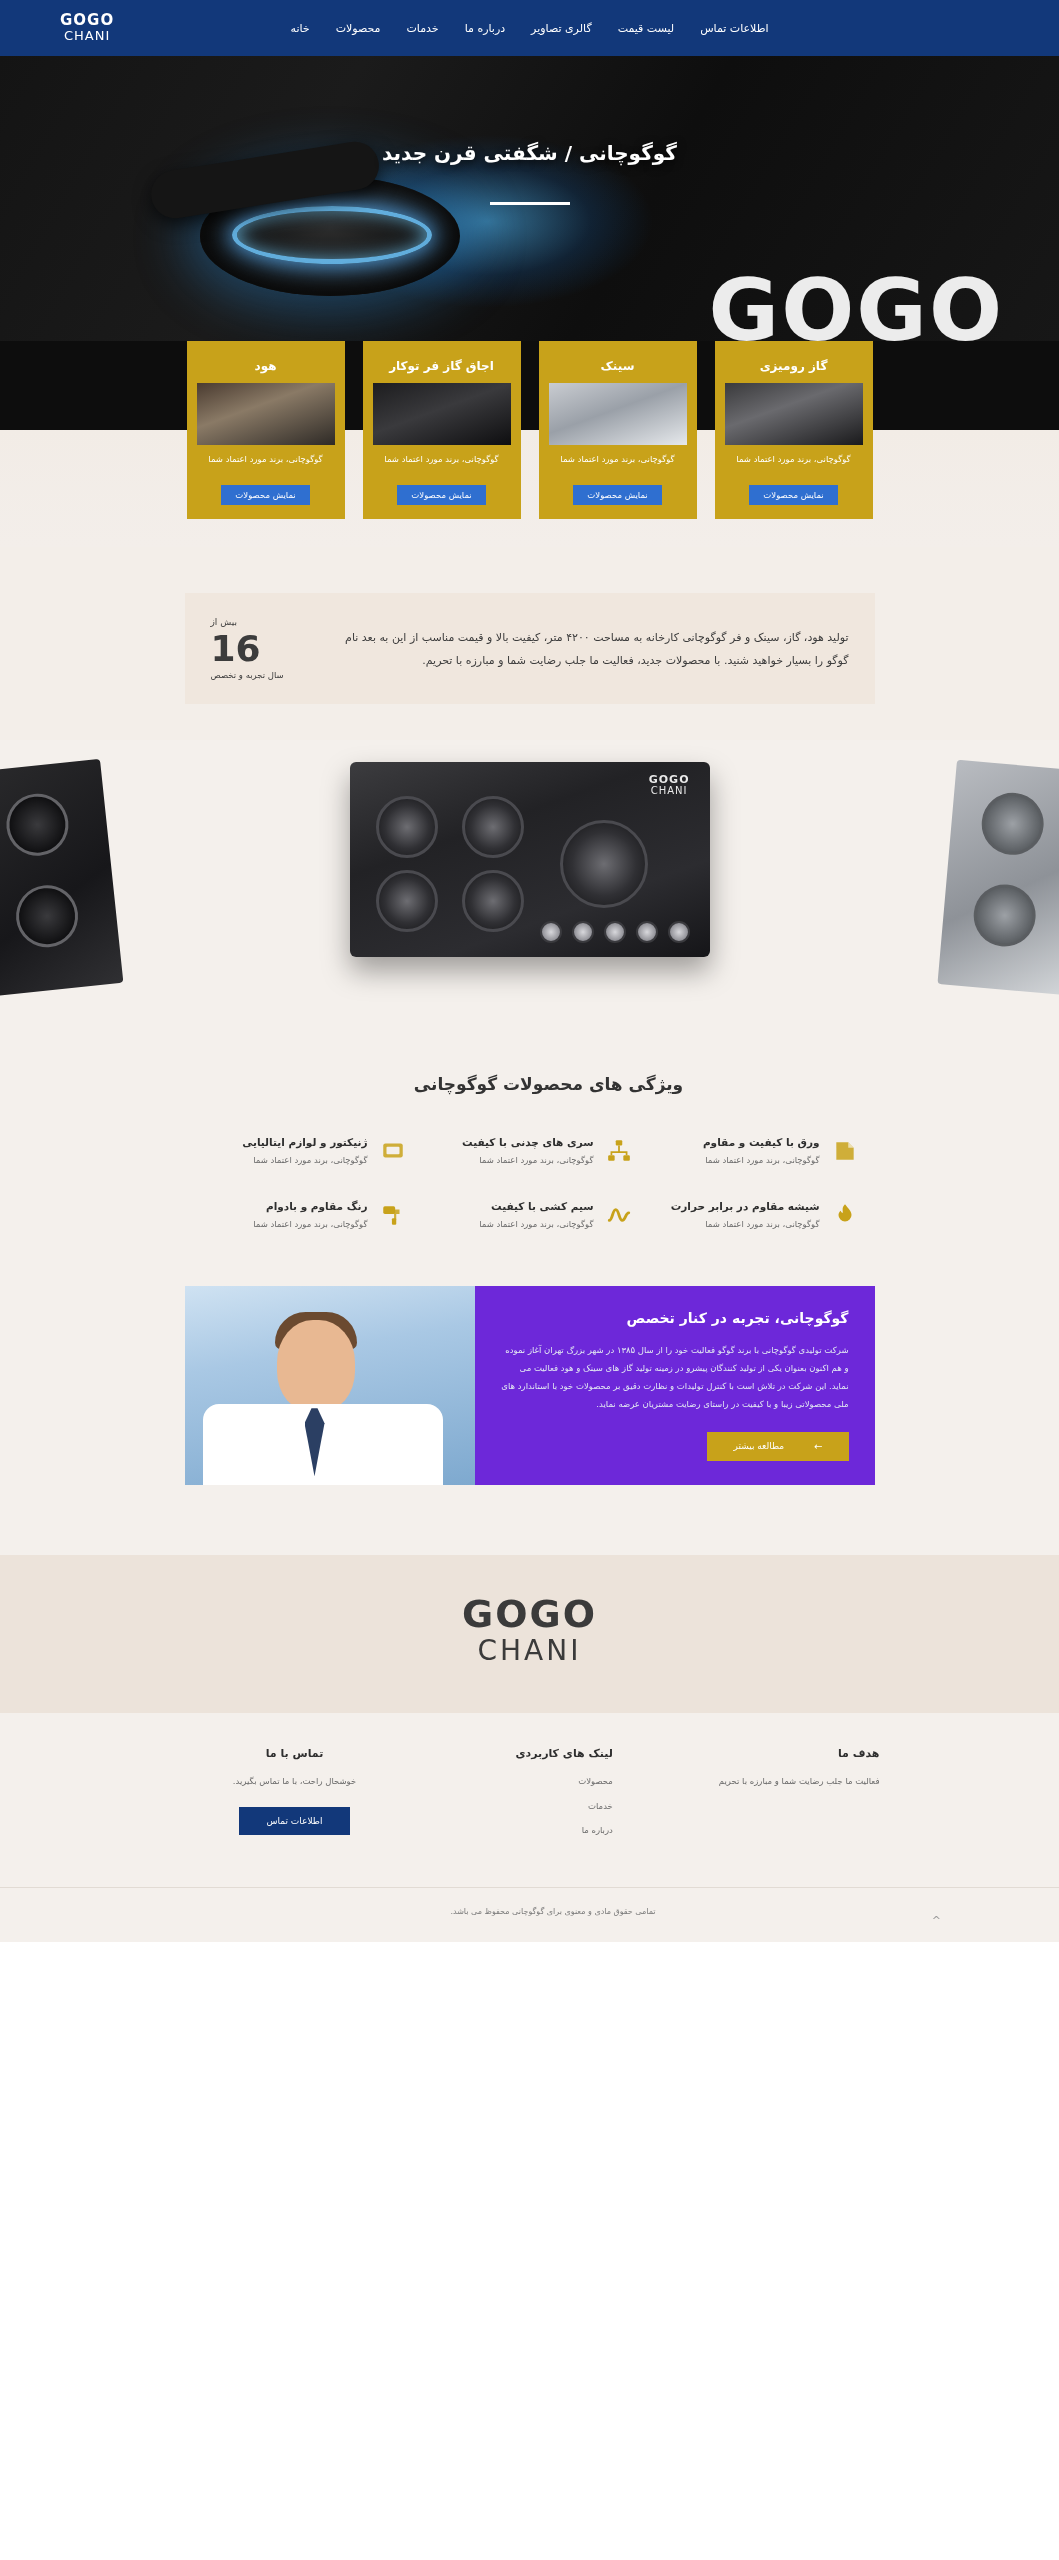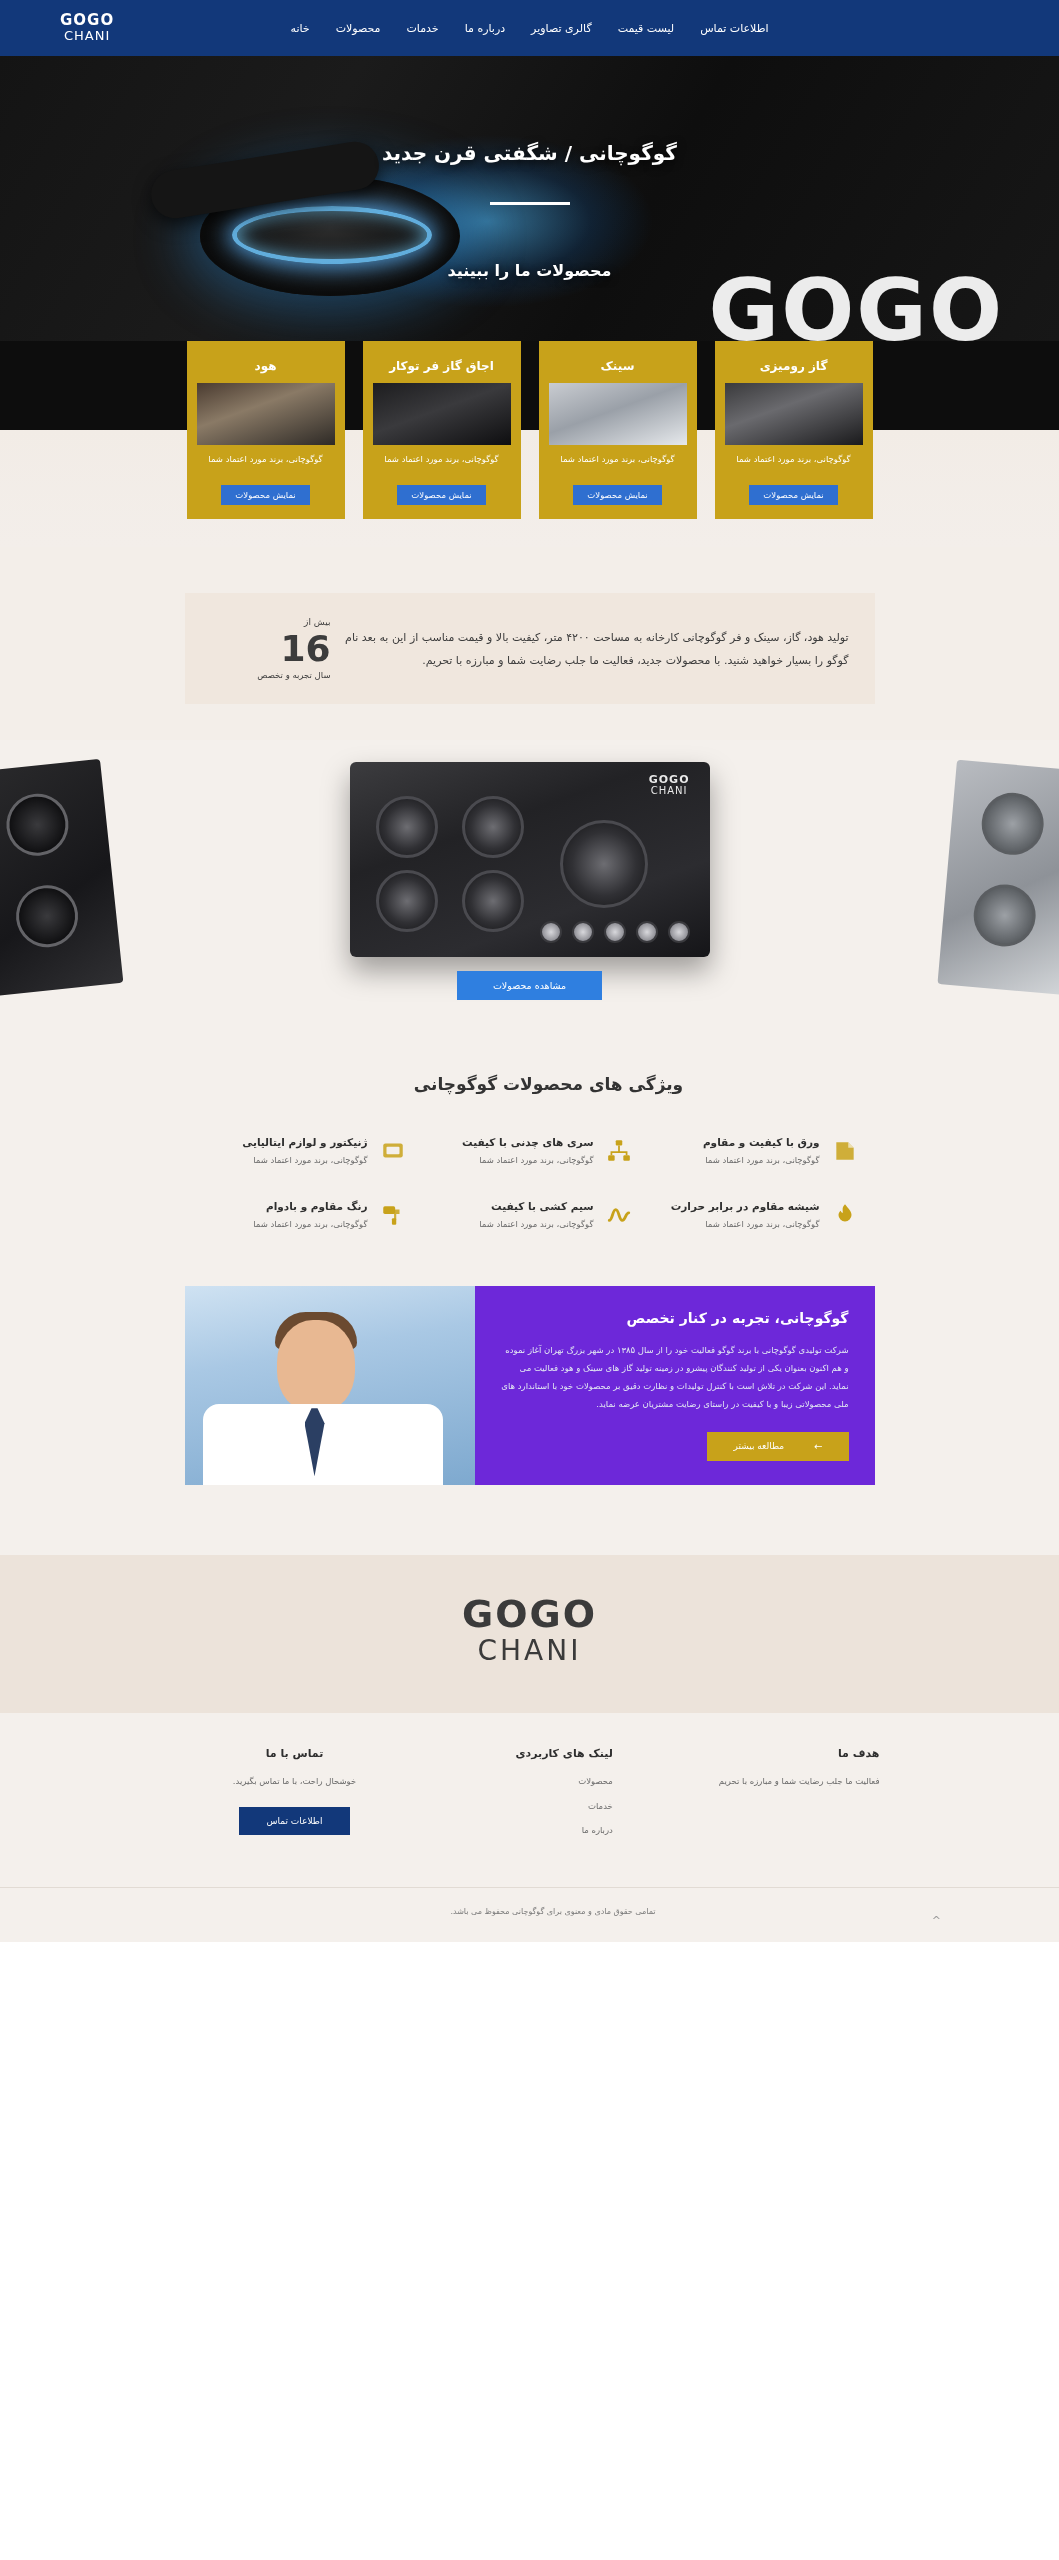--- a/index.html
+++ b/index.html
@@ -190,21 +190,21 @@
   }
   .about-text {
     font-size: 11px;
     line-height: 2.1;
     color: #3c3c3c;
     text-align: right;
     flex: 1;
   }
   .about-stat {
     width: 120px;
-    text-align: right;
+    text-align: left;
     color: #3c3c3c;
   }
   .about-stat .pre { font-size: 9px; }
   .about-stat .num { font-size: 36px; font-weight: bold; line-height: 1.2; }
   .about-stat .post { font-size: 8.5px; }
 
   
   .showcase {
     position: relative;
     background: #f4f0ec;
@@ -493,21 +493,20 @@
   <div class="hero-bg"></div>
   <div class="hero-burner"></div>
   <div class="hero-ring"></div>
   <div class="hero-grate"></div>
   <div class="hero-ghost">
     <span>GOGO</span>
     
   </div>
   <h1 class="hero-title">گوگوچانی / شگفتی قرن جدید</h1>
   <div class="hero-rule"></div>
-  <div class="hero-sub">محصولات ما را ببینید</div>
 </div>
 
 <div class="cards-wrap">
   <div class="cards">
 
     <div class="card">
       <div class="card-title">گاز رومیزی</div>
       <div class="card-img ci-gas"></div>
       <div class="card-desc">گوگوچانی، برند مورد اعتماد شما</div>
       <button class="card-btn">نمایش محصولات</button>
@@ -570,23 +569,20 @@
     <div class="sb big"></div>
     <div class="knobs">
       <div class="knob"></div>
       <div class="knob"></div>
       <div class="knob"></div>
       <div class="knob"></div>
       <div class="knob"></div>
     </div>
   </div>
 
-  <div class="cta-row">
-    <button class="cta-btn">مشاهده محصولات</button>
-  </div>
 </div>
 
 <div class="features">
   <h2>ویژگی های محصولات گوگوچانی</h2>
   <div class="feat-grid">
 
     <div class="feat">
       <span class="feat-ico">
         <svg viewBox="0 0 24 24">
             <path d="M4 4h11l5 5v11H4z" opacity=".85"></path>

